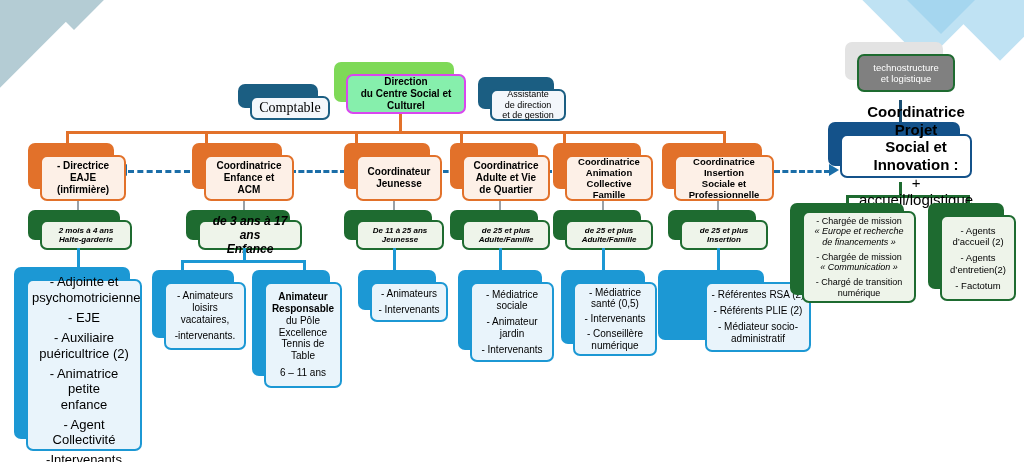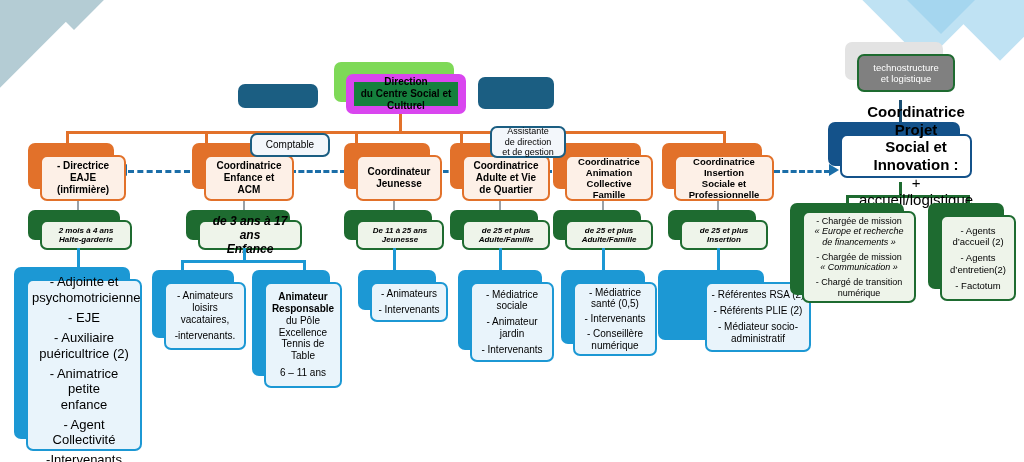--- a/index.html
+++ b/index.html
@@ -32,23 +32,23 @@
   .node{position:absolute;}
   .node .back{position:absolute;left:0;top:0;border-radius:7px;}
   .node .front{position:absolute;border-radius:7px;box-sizing:border-box;
     display:flex;align-items:center;justify-content:center;text-align:center;
     background:#ffffff;}
   .node .txt{display:block;width:100%;padding:0 4px;box-sizing:border-box;}
   .node .txt div{line-height:1.18;}
 
   
   .t-navy  .back{background:#1b5e82;}
-  .t-navy  .front{border:2px solid #1b5e82;background:#f3f7fb;margin-top:37px;}
+  .t-navy  .front{border:2px solid #1b5e82;background:#f3f7fb;}
   .t-green .back{background:#7ed957;}
-  .t-green .front{border:8px solid #d946ef;background:#15803d;}
+  .t-green .front{border:2px solid #d946ef;background:#86efac;}
   .t-orange .back{background:#e2712a;}
   .t-orange .front{border:2px solid #e2712a;background:#fdf0e7;}
   .t-dgreen .back{background:#1e6b30;}
   .t-dgreen .front{border:2px solid #1e6b30;background:#eef4ea;}
   .t-blue  .back{background:#1c98d4;}
   .t-blue  .front{border:2px solid #1c98d4;background:#e9f4fb;}
   .t-grey  .back{background:#e3e3e3;}
   .t-grey  .front{border:2px solid #1e6b30;background:#808080;color:#ffffff;}
   .t-dnavy .back{background:#14528a;}
   .t-dnavy .front{border:2px solid #14528a;background:#ffffff;}
@@ -332,21 +332,21 @@
         <div style="height:4px;"></div>
         <div>- Médiateur socio-</div>
         <div>administratif</div>
       </span>
     </div>
   </div>
 
   <div class="node t-navy" style="left:238px;top:84px;width:92px;height:36px;">
     <div class="back" style="width:80px;height:24px;"></div>
     <div class="front" style="left:12px;top:12px;width:80px;height:24px;">
-      <span class="txt" style="font-size:10px;">
+      <span class="txt" style="font-size:14px;font-family:Liberation Serif, serif;">
         <div>Comptable</div>
       </span>
     </div>
   </div>
 
   <div class="node t-green" style="left:334px;top:62px;width:132px;height:52px;">
     <div class="back" style="width:120px;height:40px;"></div>
     <div class="front" style="left:12px;top:12px;width:120px;height:40px;">
       <span class="txt" style="font-size:10px;">
         <div class="b">Direction</div>

